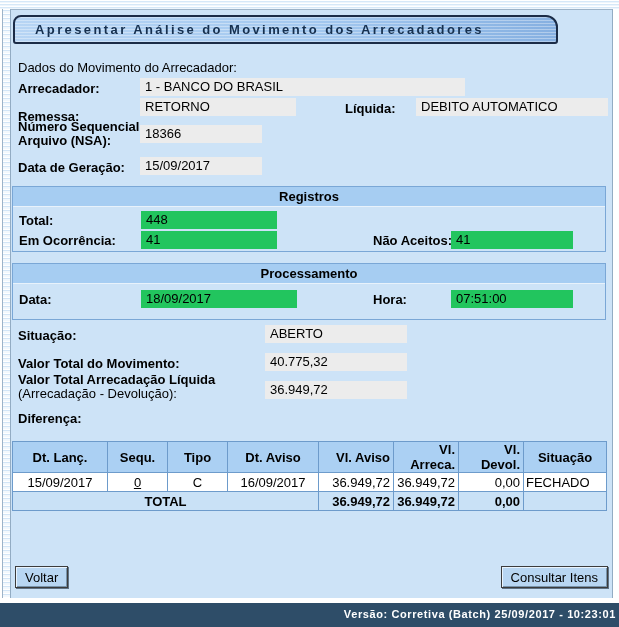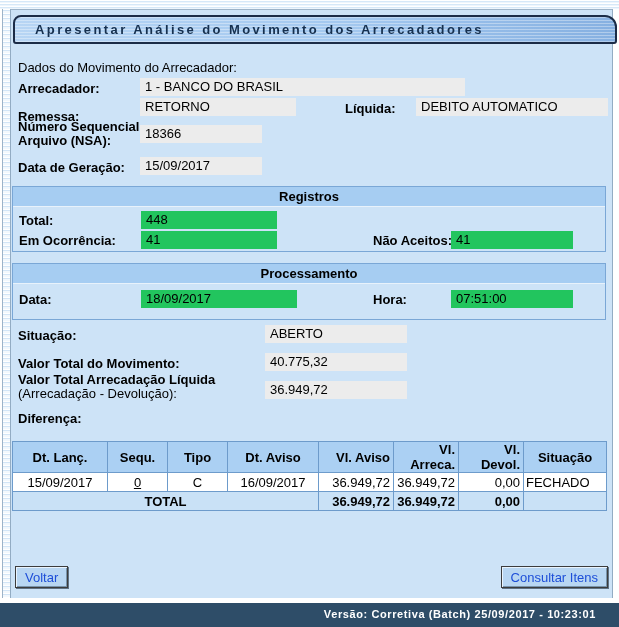--- a/index.html
+++ b/index.html
@@ -14,21 +14,21 @@
     border-right:1px solid #93acc３; border-right:1px solid #93acc3;
     box-shadow:inset 2px 0 0 #ffffff, inset 3px 0 0 #9db3c8; }
   .frame-right { position:absolute; right:0; top:9px; width:7px; height:589px;
     background:#ffffff; border-left:1px solid #93acc3; }
   .frame-bottom { position:absolute; left:0; top:598px; width:619px; height:5px; background:#ffffff; }
 
   
   .content { position:absolute; left:11px; top:9px; width:601px; height:589px;
     background:#cde3f7; border-top:1px solid #9db3c8; font-size:13px; color:#000; }
 
-  .title-bar { position:absolute; left:2px; top:5px; width:604px; height:29px;
+  .title-bar { position:absolute; left:2px; top:5px; width:545px; height:29px;
     border:2px solid #1b2c47; border-radius:8px 12px 3px 3px;
     background-image:repeating-linear-gradient(180deg, rgba(255,255,255,0.35) 0 1px, rgba(255,255,255,0) 1px 3px),
       linear-gradient(90deg,#b7d5f4 0%,#a3c8ef 55%,#86b0e1 100%);
     line-height:25px; padding-left:20px; }
   .title-bar span { font-weight:bold; font-size:13px; letter-spacing:2.4px; color:#16304f; }
 
   .lbl { position:absolute; font-weight:bold; line-height:14px; white-space:nowrap; }
   .lbl-plain { position:absolute; font-weight:normal; line-height:14px; white-space:nowrap; }
   .field { position:absolute; height:18px; background:#ececec; line-height:18px;
     padding-left:5px; white-space:nowrap; overflow:hidden; }
@@ -46,28 +46,28 @@
   table.mov th.num { text-align:right; }
   table.mov td { background:#ffffff; border:1px solid #6d9bcb; height:19px;
     text-align:center; padding:0 3px; }
   table.mov td.num { text-align:right; }
   table.mov td.sit { text-align:left; padding-left:2px; }
   table.mov tr.total td { background:#c9e1f6; font-weight:bold; }
   table.mov a { color:#000; text-decoration:underline; cursor:pointer; padding:0 3px; }
 
   .btn { position:absolute; top:556px; height:22px; background:#b8d6f2;
     border:1px solid #3c3c3c; box-shadow:inset 1px 1px 0 #e9f4fe, inset -1px -1px 0 #7893ab, 1px 1px 0 #5f7285;
-    font-family:"Liberation Sans", sans-serif; font-size:13px; color:#1d4ed8;
+    font-family:"Liberation Sans", sans-serif; font-size:13px; color:#000000;
     padding:0 9px; line-height:19px; cursor:pointer; }
   .btn-voltar { left:4px; }
   .btn-consultar { right:4px; }
 
   .footer { position:absolute; left:0; top:603px; width:619px; height:24px; background:#2e4d68;
     color:#ffffff; font-size:11px; font-weight:bold; letter-spacing:0.6px;
-    text-align:right; line-height:23px; padding-right:23px; }
+    text-align:right; line-height:23px; padding-right:3px; }
 </style>
 </head>
 <body>
 
 <div class="page">
 
   <div class="frame-top"></div>
   <div class="frame-left"></div>
   <div class="frame-right"></div>
   <div class="frame-bottom"></div>

